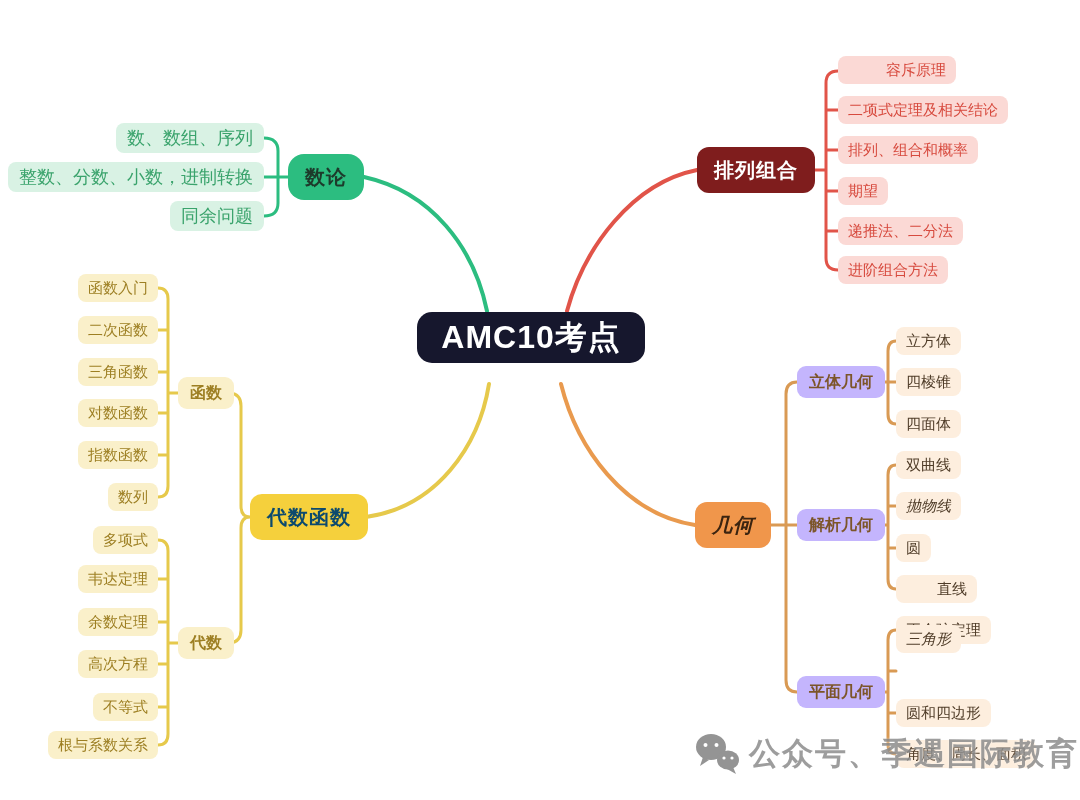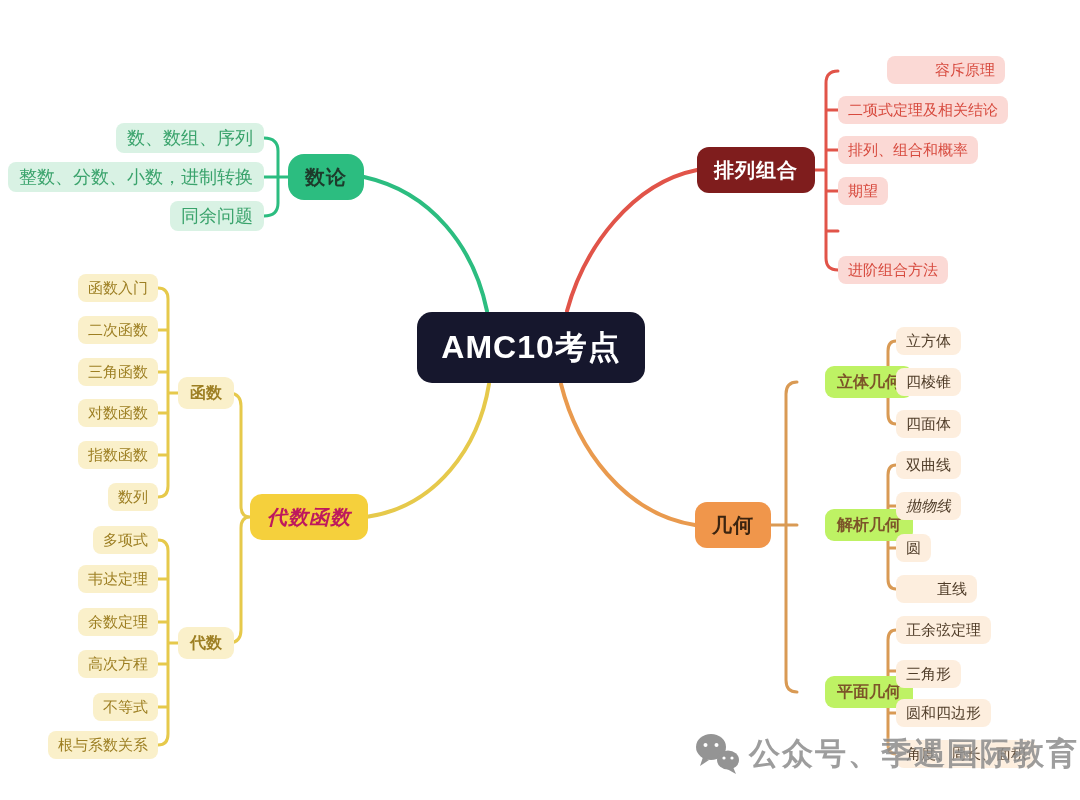--- a/index.html
+++ b/index.html
@@ -14,26 +14,26 @@
   }
   .child{font-size:18px;line-height:20px;padding:5px 11px;font-weight:500;}
   .child-sm{font-size:15px;line-height:20px;padding:4px 10px;font-weight:500;}
   .sub{font-size:16px;line-height:22px;padding:5px 12px;border-radius:9px;font-weight:600;}
   .main{font-size:20px;line-height:26px;padding:10px 17px;border-radius:12px;font-weight:700;letter-spacing:1px;}
   .g-child{background:#d9f2e4;color:#3aa36c;}
   .nt-main{background:#2cbd80;color:#1d3a2b;border-radius:16px;}
   .p-child{background:#fbd9d5;color:#d74a3e;}
   .pz-main{background:#7f1d1d;color:#ffffff;}
   .y-child{background:#faf0ca;color:#9d7f23;}
-  .alg-main{background:#f5d03c;color:#be185d;font-style:italic;}
+  .alg-main{background:#f5d03c;color:#0c4a6e;}
   .o-child{background:#fdeede;color:#4f3c28;}
-  .o-sub{background:#bef264;color:#7c5529;margin-left:28px;}
+  .o-sub{background:#c4b5fd;color:#7c5529;}
   .geo-main{background:#f0964b;color:#3b2410;}
   .center-node{
-    position:absolute;z-index:3;left:417px;top:312px;width:228px;height:71px;
+    position:absolute;z-index:3;left:417px;top:312px;width:228px;height:51px;
     background:#16172d;border-radius:15px;color:#ffffff;
     display:flex;align-items:center;justify-content:center;
     font-size:32px;font-weight:700;letter-spacing:1px;
   }
   .watermark{
     position:absolute;z-index:5;left:694px;top:733px;
     display:flex;align-items:center;gap:9px;opacity:0.85;
   }
   .watermark .wm-text{
     font-size:31px;font-weight:600;color:#8d8d8d;letter-spacing:2px;
@@ -63,55 +63,56 @@
   </svg>
 
   <div class="center-node">AMC10考点</div>
 
   <div class="node main nt-main" style="left:288px;top:154px;">数论</div>
   <div class="node child g-child" style="right:816px;top:123px;">数、数组、序列</div>
   <div class="node child g-child" style="right:816px;top:162px;text-align:center;">整数、分数、小数，进制转换</div>
   <div class="node child g-child" style="right:816px;top:201px;">同余问题</div>
 
   <div class="node main pz-main" style="left:697px;top:147px;">排列组合</div>
-  <div class="node child-sm p-child" style="left:887px;top:56px;padding-left:48px;">容斥原理</div>
+  <div class="node child-sm p-child" style="left:838px;top:56px;padding-left:48px;">容斥原理</div>
   <div class="node child-sm p-child" style="left:838px;top:96px;">二项式定理及相关结论</div>
   <div class="node child-sm p-child" style="left:838px;top:136px;">排列、组合和概率</div>
   <div class="node child-sm p-child" style="left:838px;top:177px;">期望</div>
+  <div class="node child-sm p-child" style="left:838px;top:217px;">递推法、二分法</div>
   <div class="node child-sm p-child" style="left:838px;top:256px;">进阶组合方法</div>
 
   <div class="node main alg-main" style="left:250px;top:494px;">代数函数</div>
   <div class="node sub y-child" style="left:178px;top:377px;">函数</div>
   <div class="node sub y-child" style="left:178px;top:627px;">代数</div>
   <div class="node child-sm y-child" style="right:922px;top:274px;">函数入门</div>
   <div class="node child-sm y-child" style="right:922px;top:316px;">二次函数</div>
   <div class="node child-sm y-child" style="right:922px;top:358px;">三角函数</div>
   <div class="node child-sm y-child" style="right:922px;top:399px;">对数函数</div>
   <div class="node child-sm y-child" style="right:922px;top:441px;">指数函数</div>
   <div class="node child-sm y-child" style="right:922px;top:483px;">数列</div>
   <div class="node child-sm y-child" style="right:922px;top:526px;">多项式</div>
   <div class="node child-sm y-child" style="right:922px;top:565px;">韦达定理</div>
   <div class="node child-sm y-child" style="right:922px;top:608px;">余数定理</div>
   <div class="node child-sm y-child" style="right:922px;top:650px;">高次方程</div>
   <div class="node child-sm y-child" style="right:922px;top:693px;">不等式</div>
   <div class="node child-sm y-child" style="right:922px;top:731px;">根与系数关系</div>
 
-  <div class="node main geo-main" style="left:695px;top:502px;">几何</div>
+  <div class="node main geo-main" style="left:695px;top:502px;font-style:italic;">几何</div>
   <div class="node sub o-sub" style="left:797px;top:366px;">立体几何</div>
   <div class="node sub o-sub" style="left:797px;top:509px;">解析几何</div>
   <div class="node sub o-sub" style="left:797px;top:676px;">平面几何</div>
   <div class="node child-sm o-child" style="left:896px;top:327px;">立方体</div>
   <div class="node child-sm o-child" style="left:896px;top:368px;">四棱锥</div>
   <div class="node child-sm o-child" style="left:896px;top:410px;">四面体</div>
   <div class="node child-sm o-child" style="left:896px;top:451px;">双曲线</div>
   <div class="node child-sm o-child" style="left:896px;top:492px;font-style:italic;">抛物线</div>
   <div class="node child-sm o-child" style="left:896px;top:534px;">圆</div>
   <div class="node child-sm o-child" style="left:896px;top:575px;padding-left:41px;">直线</div>
   <div class="node child-sm o-child" style="left:896px;top:616px;">正余弦定理</div>
-  <div class="node child-sm o-child" style="left:896px;top:660px;">三角形</div>
+  <div class="node child-sm o-child" style="left:896px;top:625px;font-style:italic;">三角形</div>
   <div class="node child-sm o-child" style="left:896px;top:699px;">圆和四边形</div>
   <div class="node child-sm o-child" style="left:896px;top:740px;">角度、周长、面积</div>
 
   <div class="watermark">
     <svg width="46" height="42" viewBox="0 0 46 42">
       <ellipse cx="17" cy="14" rx="15" ry="13" fill="#828282"></ellipse>
       <path d="M9,24 L6,33 L15,27 Z" fill="#828282"></path>
       <circle cx="11.5" cy="12" r="2" fill="#ffffff"></circle>
       <circle cx="22.5" cy="12" r="2" fill="#ffffff"></circle>
       <ellipse cx="34" cy="27" rx="11" ry="9.5" fill="#828282"></ellipse>

